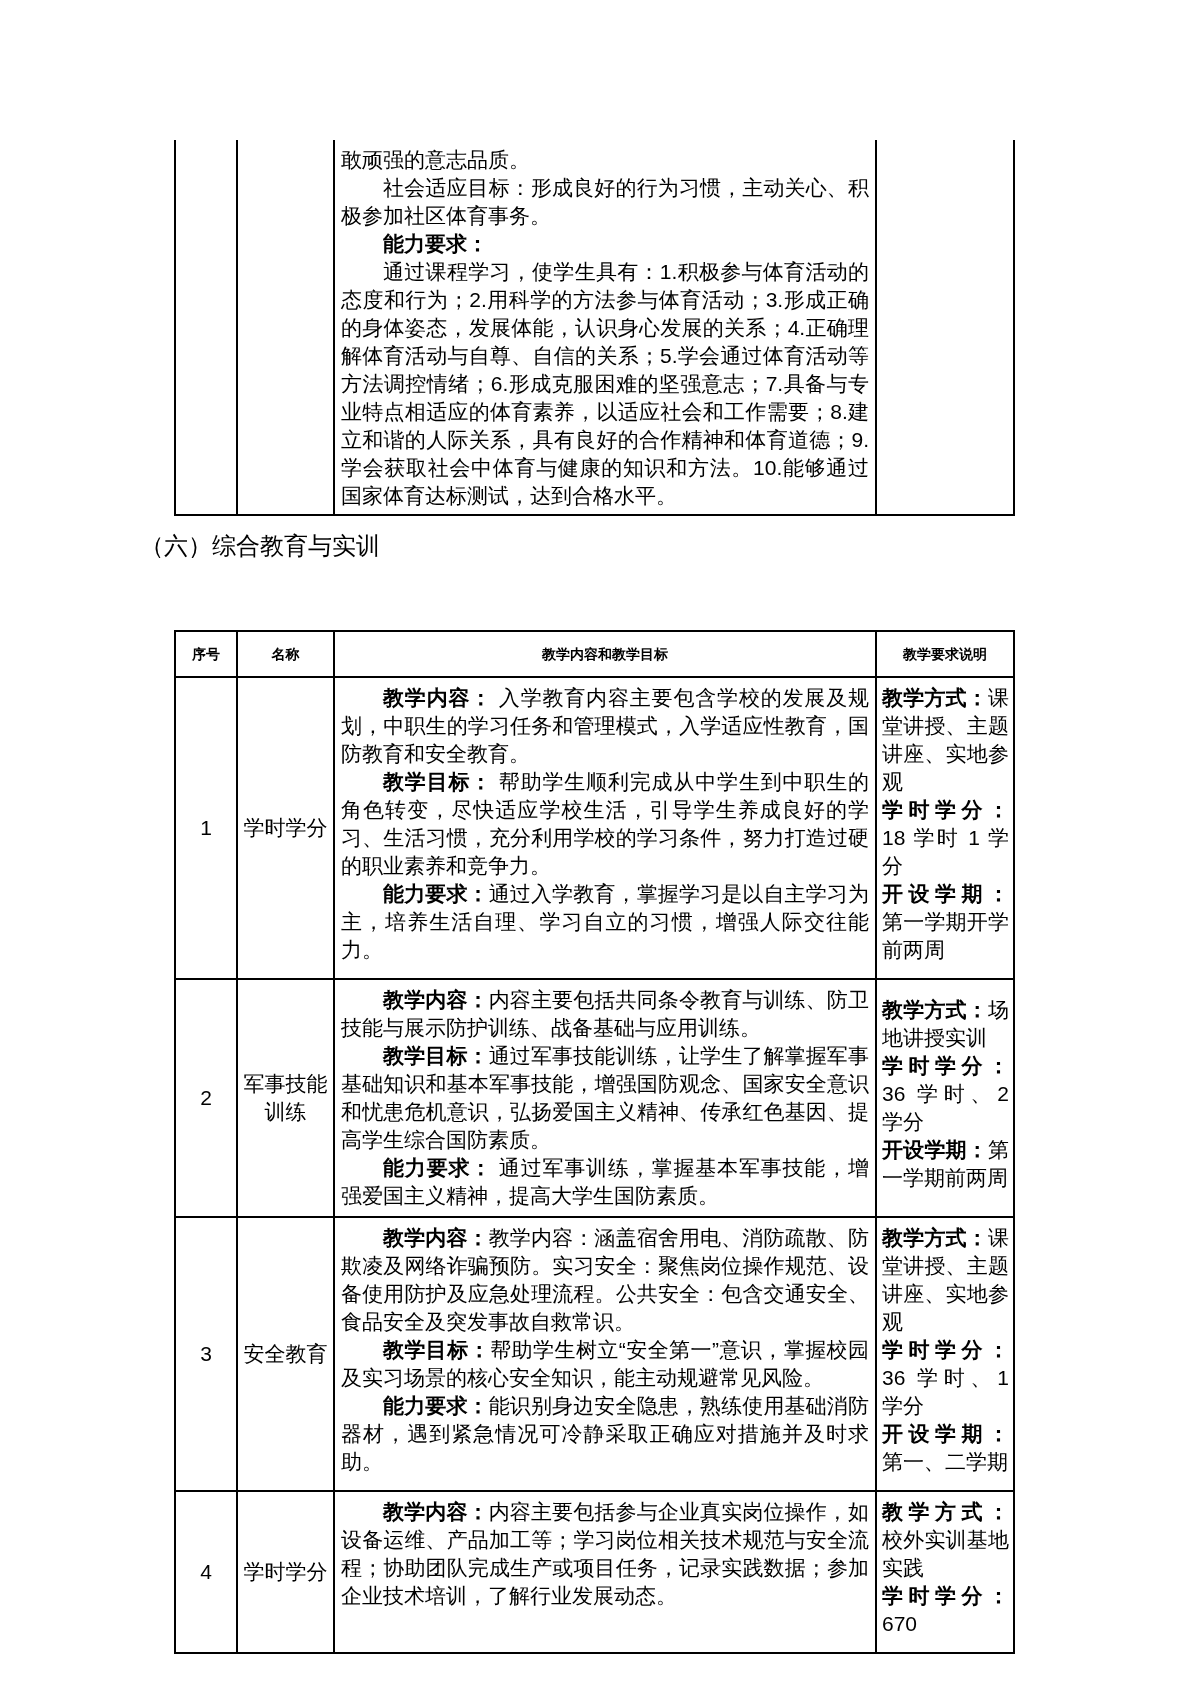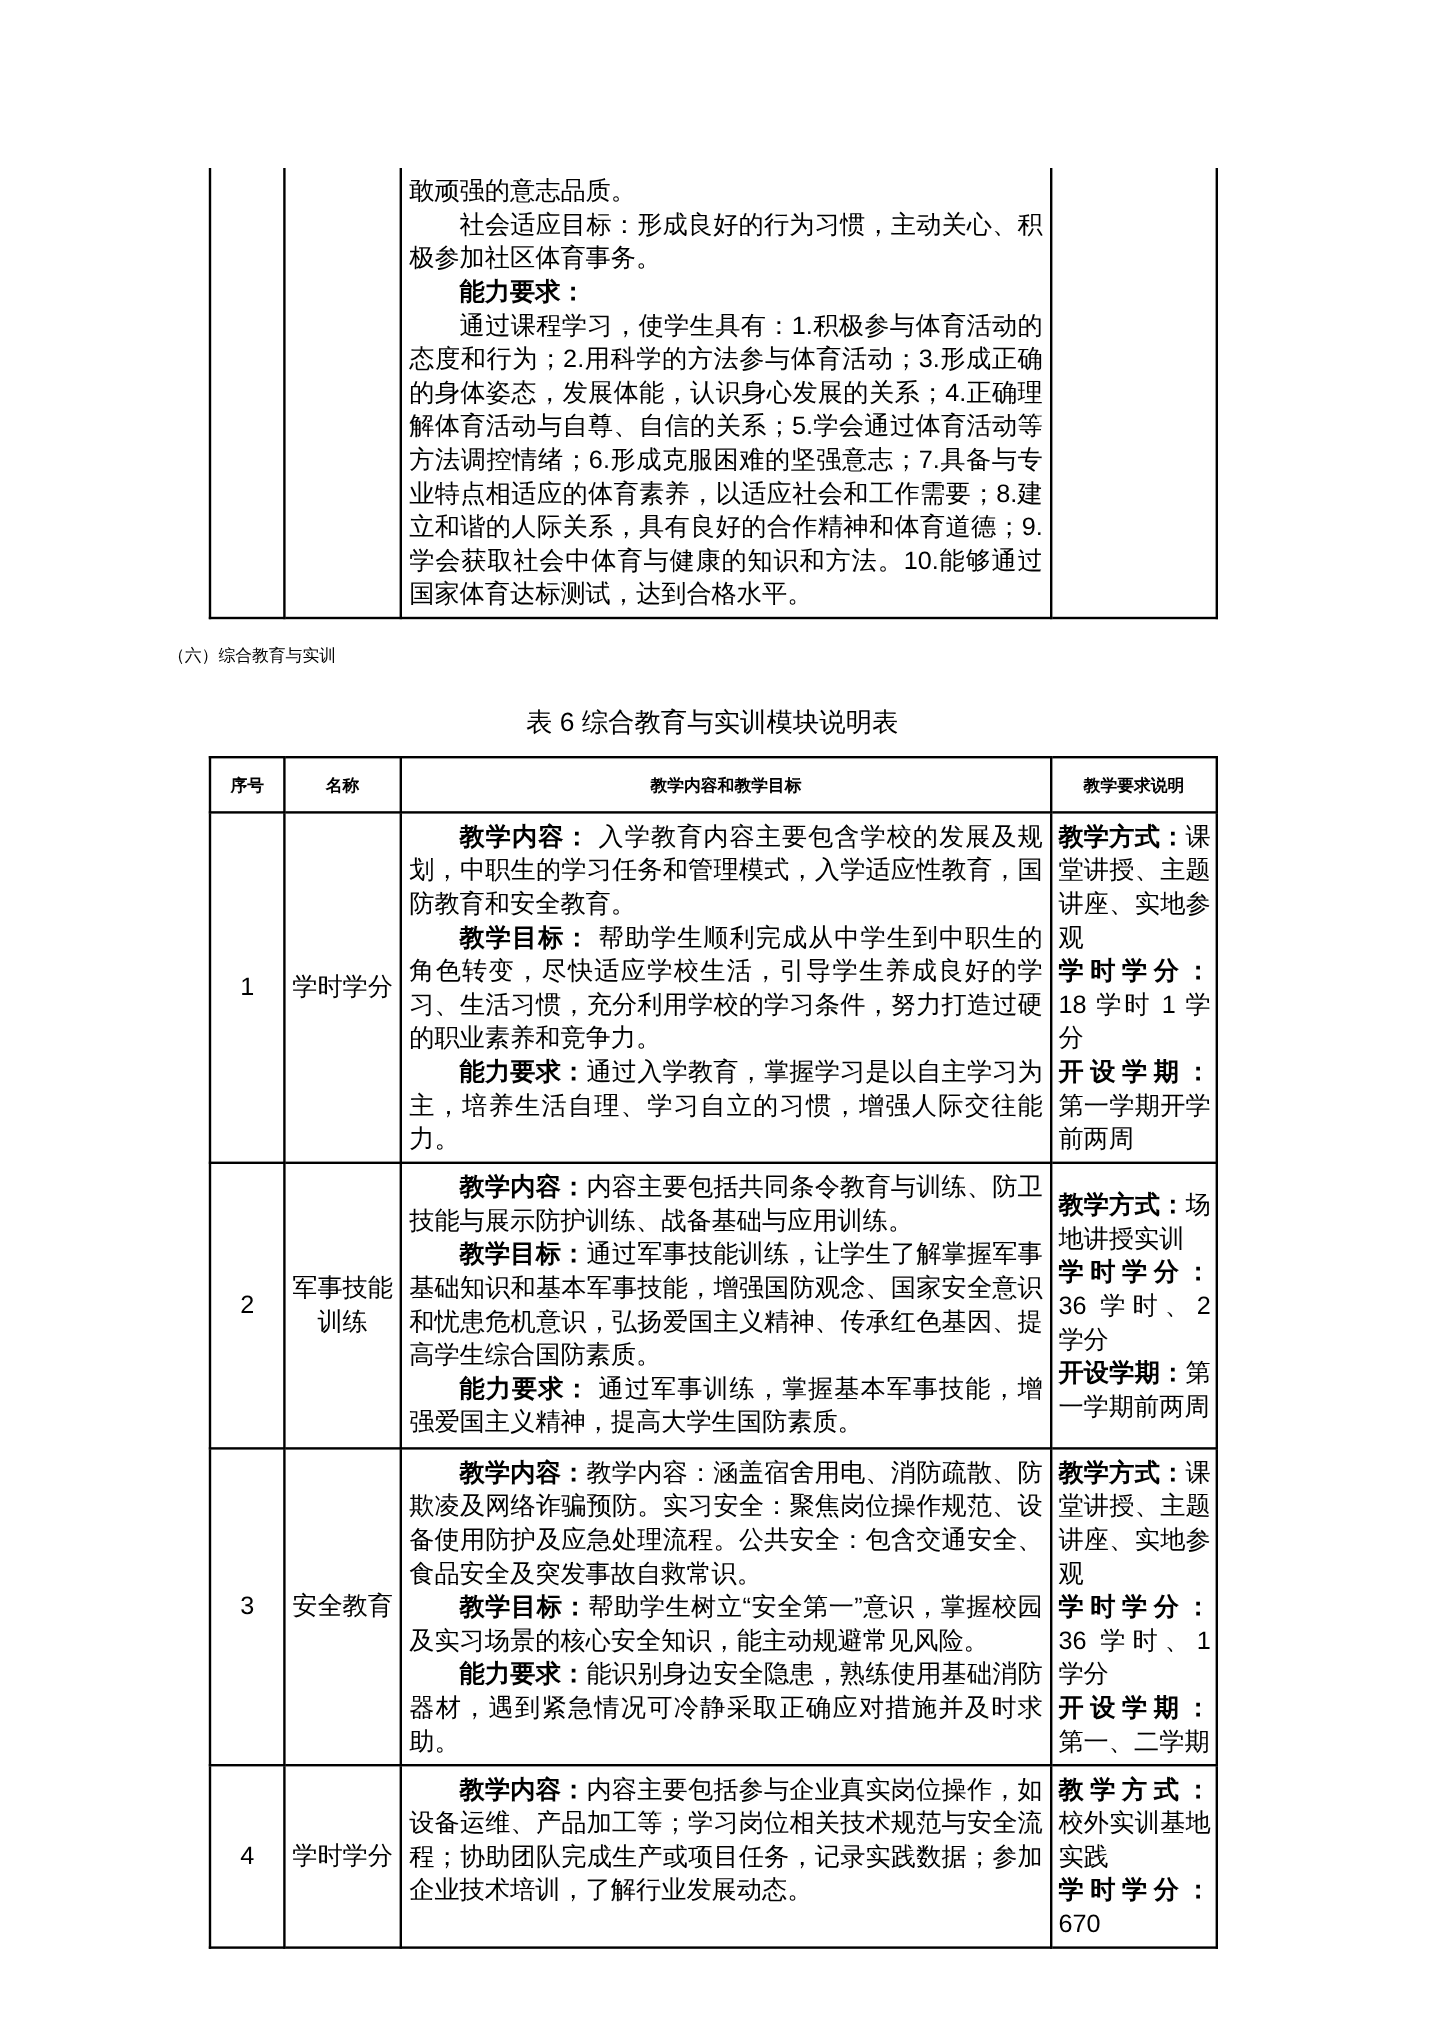--- a/index.html
+++ b/index.html
@@ -8,26 +8,26 @@
   table.tbl{position:absolute;border-collapse:collapse;table-layout:fixed;}
   .tbl td,.tbl th{border:2px solid #000;overflow:hidden;}
   
   .top-tbl{left:174px;top:140px;width:839px;height:376px;}
   .top-tbl td{border-top:none;vertical-align:top;}
   
   .main-tbl{left:174px;top:630px;width:839px;}
   .main-tbl th{font-weight:bold;text-align:center;height:40px;font-size:14px;padding:2px;}
   .c-no,.c-name{text-align:center;vertical-align:middle;padding:2px;}
   .c-content{vertical-align:top;padding:6px 6px 4px 6px;}
-  .c-req{vertical-align:top;padding:6px 4px 4px 5px;}
+  .c-req{vertical-align:top;padding:6px 4px 14px 5px;}
   .c-req.vmid{vertical-align:middle;}
   p.para{margin:0;text-align:justify;}
   p.indent{text-indent:42px;}
   b.lbl{font-weight:bold;}
-  .heading{position:absolute;left:140px;top:531px;font-size:14px;line-height:30px;}
+  .heading{position:absolute;left:140px;top:531px;font-size:24px;line-height:30px;}
   .tbl-title{position:absolute;left:174px;top:588px;width:839px;text-align:center;
              font-size:22px;line-height:28px;}
   .page-number{position:absolute;left:0;top:1552px;width:1191px;text-align:center;
                font-size:19px;line-height:24px;}
 </style>
 </head>
 <body>
 
 <div class="page">
 
@@ -47,21 +47,20 @@
         <p class="para indent">社会适应目标：形成良好的行为习惯，主动关心、积极参加社区体育事务。</p>
         <p class="para indent"><b class="lbl">能力要求：</b></p>
         <p class="para indent">通过课程学习，使学生具有：1.积极参与体育活动的态度和行为；2.用科学的方法参与体育活动；3.形成正确的身体姿态，发展体能，认识身心发展的关系；4.正确理解体育活动与自尊、自信的关系；5.学会通过体育活动等方法调控情绪；6.形成克服困难的坚强意志；7.具备与专业特点相适应的体育素养，以适应社会和工作需要；8.建立和谐的人际关系，具有良好的合作精神和体育道德；9.学会获取社会中体育与健康的知识和方法。10.能够通过国家体育达标测试，达到合格水平。</p>
       </td>
       <td class="c-req"></td>
     </tr>
   </tbody>
     </table>
 
   <div class="heading">（六）综合教育与实训</div>
-  <div class="tbl-title">表 6  综合教育与实训模块说明表</div>
 
   <table class="tbl main-tbl">
     <colgroup>
         <col style="width:62px">
         <col style="width:97px">
         <col style="width:542px">
         <col style="width:138px">
       </colgroup>
     <thead>
       <tr>

